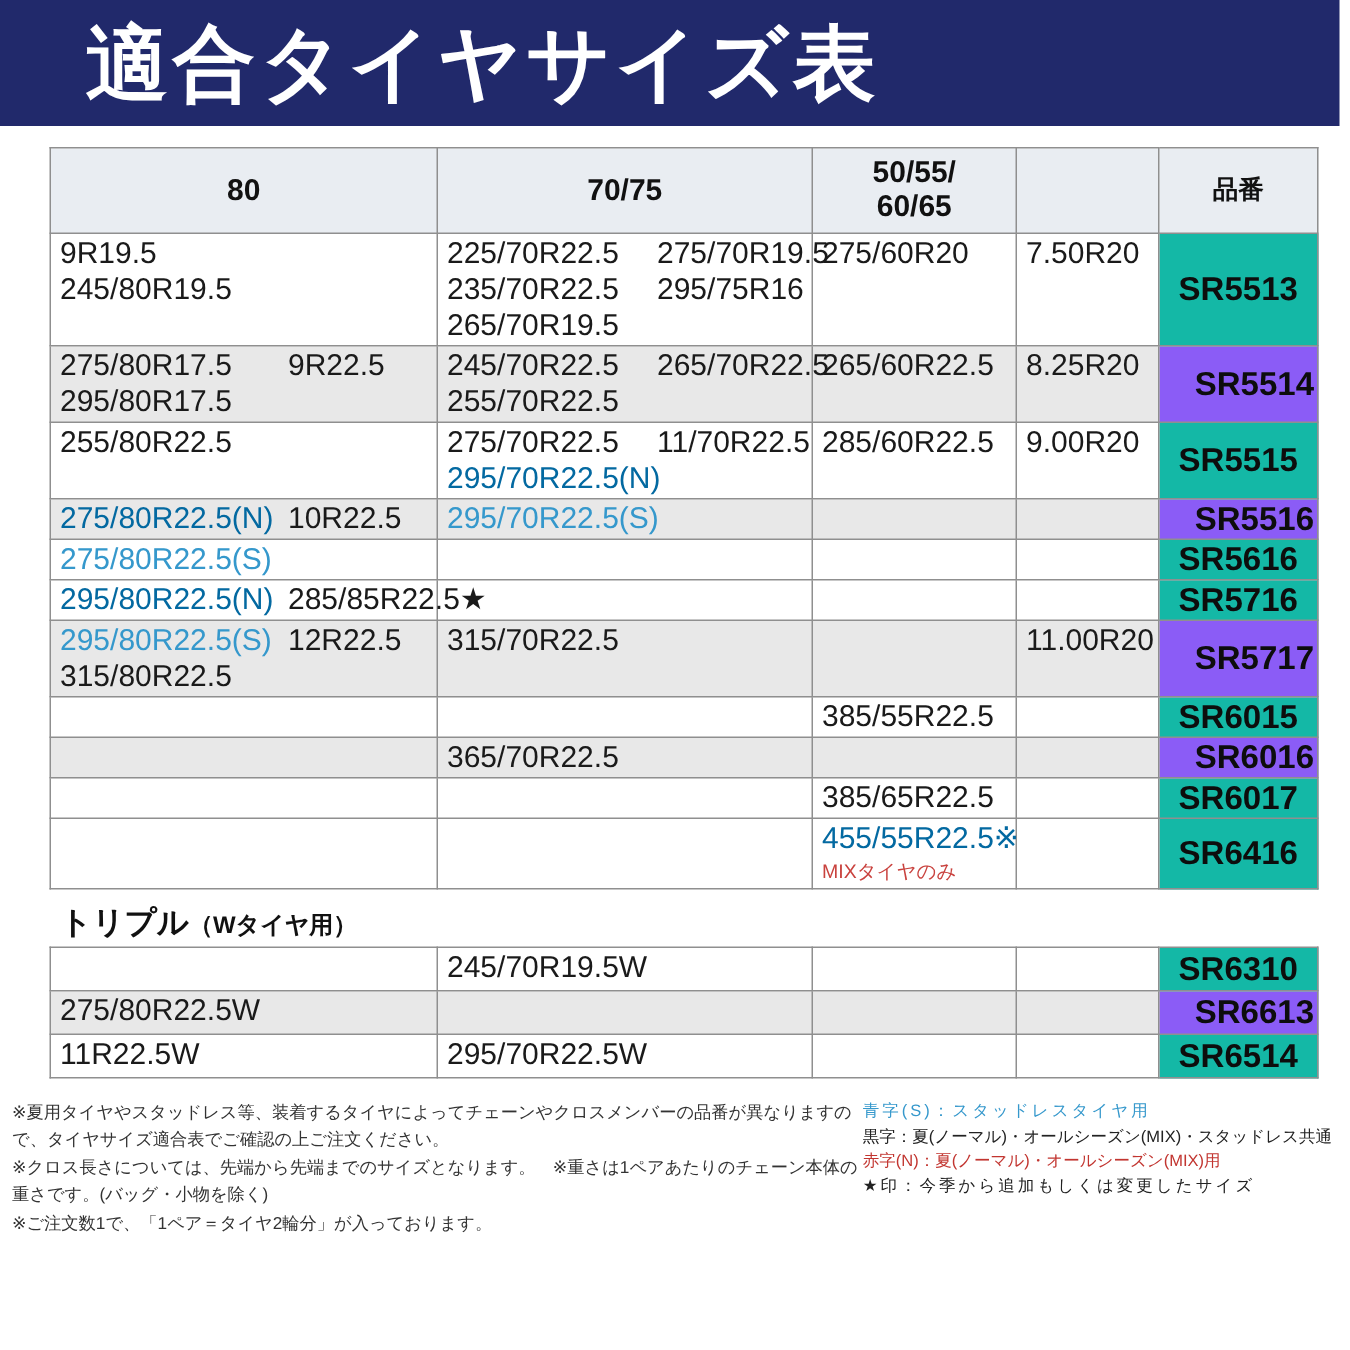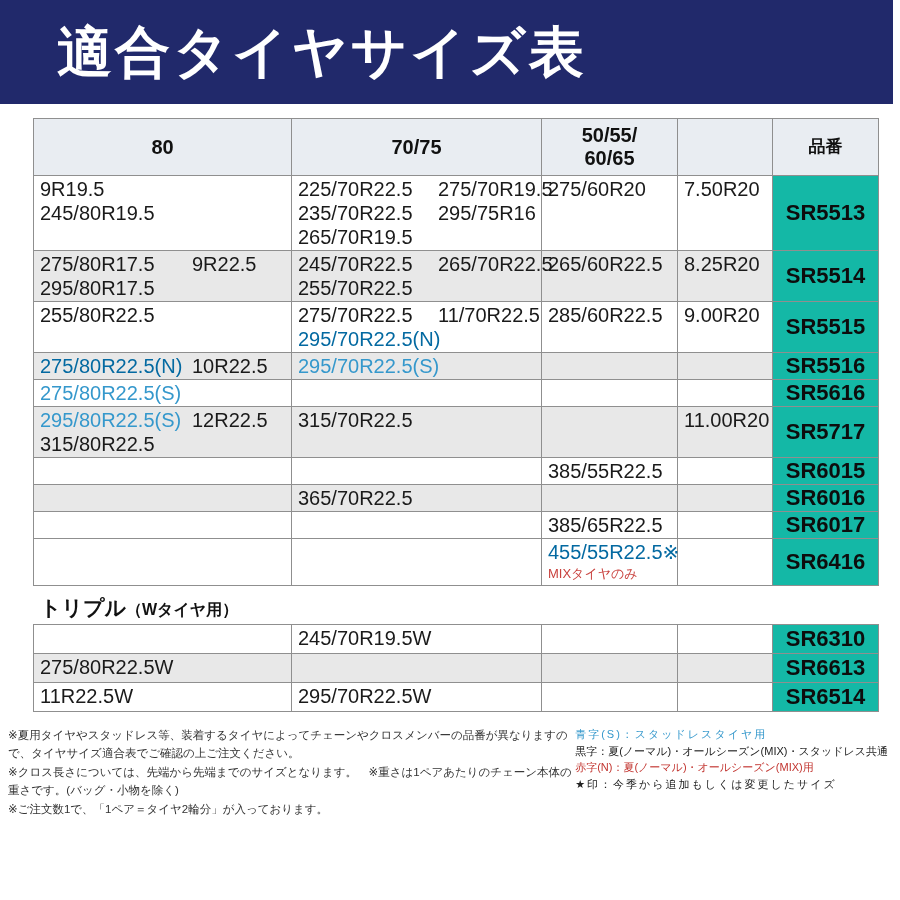--- a/index.html
+++ b/index.html
@@ -3,21 +3,21 @@
 <meta charset="utf-8">
 <style>
   html,body{margin:0;padding:0;}
   body{
     width:900px;height:900px;overflow:hidden;background:#ffffff;
     font-family:"Liberation Sans","DejaVu Sans",sans-serif;
     -webkit-font-smoothing:antialiased;
   }
   
   .banner{
-    width:893px;height:104px;background:#21296b;
+    width:893px;height:84px;background:#21296b;
     display:flex;align-items:center;
   }
   .banner h1{
     margin:0 0 0 57px;color:#ffffff;font-size:55px;font-weight:bold;
     letter-spacing:3px;line-height:1;
   }
   
   table{
     border-collapse:collapse;table-layout:fixed;
     margin-left:33px;width:845px;
@@ -32,21 +32,21 @@
   thead th.pn-h{font-size:17px;margin-top:36px;}
   td{
     vertical-align:top;padding:1px 6px;color:#1a1a1a;
     font-size:20px;line-height:24px;background:#ffffff;
   }
   td.pn{
     vertical-align:middle;text-align:center;font-weight:bold;font-size:22px;
     background:#14b8a6;color:#0d0d0d;padding:1px 2px;
   }
   tr.alt td{background:#e8e8e8;}
-  tr.alt td.pn{background:#14b8a6;}
+  tr.alt td.pn{background:#8b5cf6;text-align:right;}
   .line{display:flex;align-items:baseline;}
   td.c1 .line .seg:first-child:not(:last-child){min-width:152px;}
   td.c2 .line .seg:first-child:not(:last-child){min-width:140px;}
   .seg{white-space:nowrap;}
   .seg.r{color:#0369a1;}
   .seg.b{color:#3598cc;}
   .seg.note{color:#c9423e;font-size:13px;line-height:20px;}
   
   .triple-heading{
     margin:8px 0 2px 40px;font-weight:bold;color:#111;
@@ -204,20 +204,32 @@
           <tr>
             <td class="c1">
               <div class="line">
                 <span class="seg b">275/80R22.5(S)</span>
               </div>
             </td>
             <td class="c2"></td>
             <td class="c3"></td>
             <td class="c4"></td>
             <td class="pn">SR5616</td>
+          </tr>
+          <tr>
+            <td class="c1">
+              <div class="line">
+                <span class="seg r">295/80R22.5(N)</span>
+                <span class="seg k">285/85R22.5★</span>
+              </div>
+            </td>
+            <td class="c2"></td>
+            <td class="c3"></td>
+            <td class="c4"></td>
+            <td class="pn">SR5716</td>
           </tr>
           <tr class="alt">
             <td class="c1">
               <div class="line">
                 <span class="seg b">295/80R22.5(S)</span>
                 <span class="seg k">12R22.5</span>
               </div>
               <div class="line">
                 <span class="seg k">315/80R22.5</span>
               </div>

